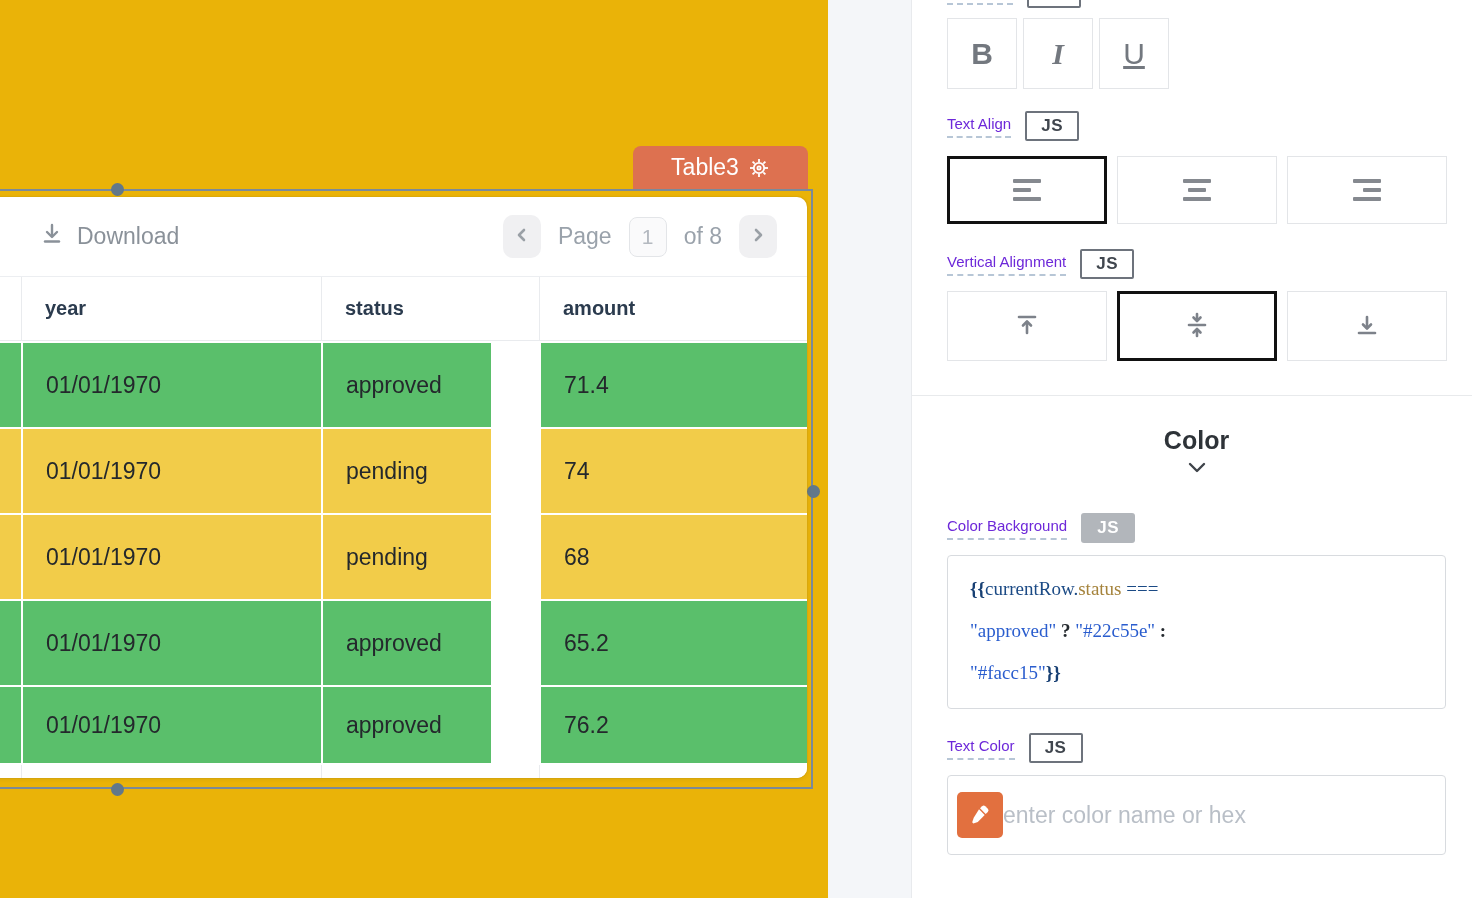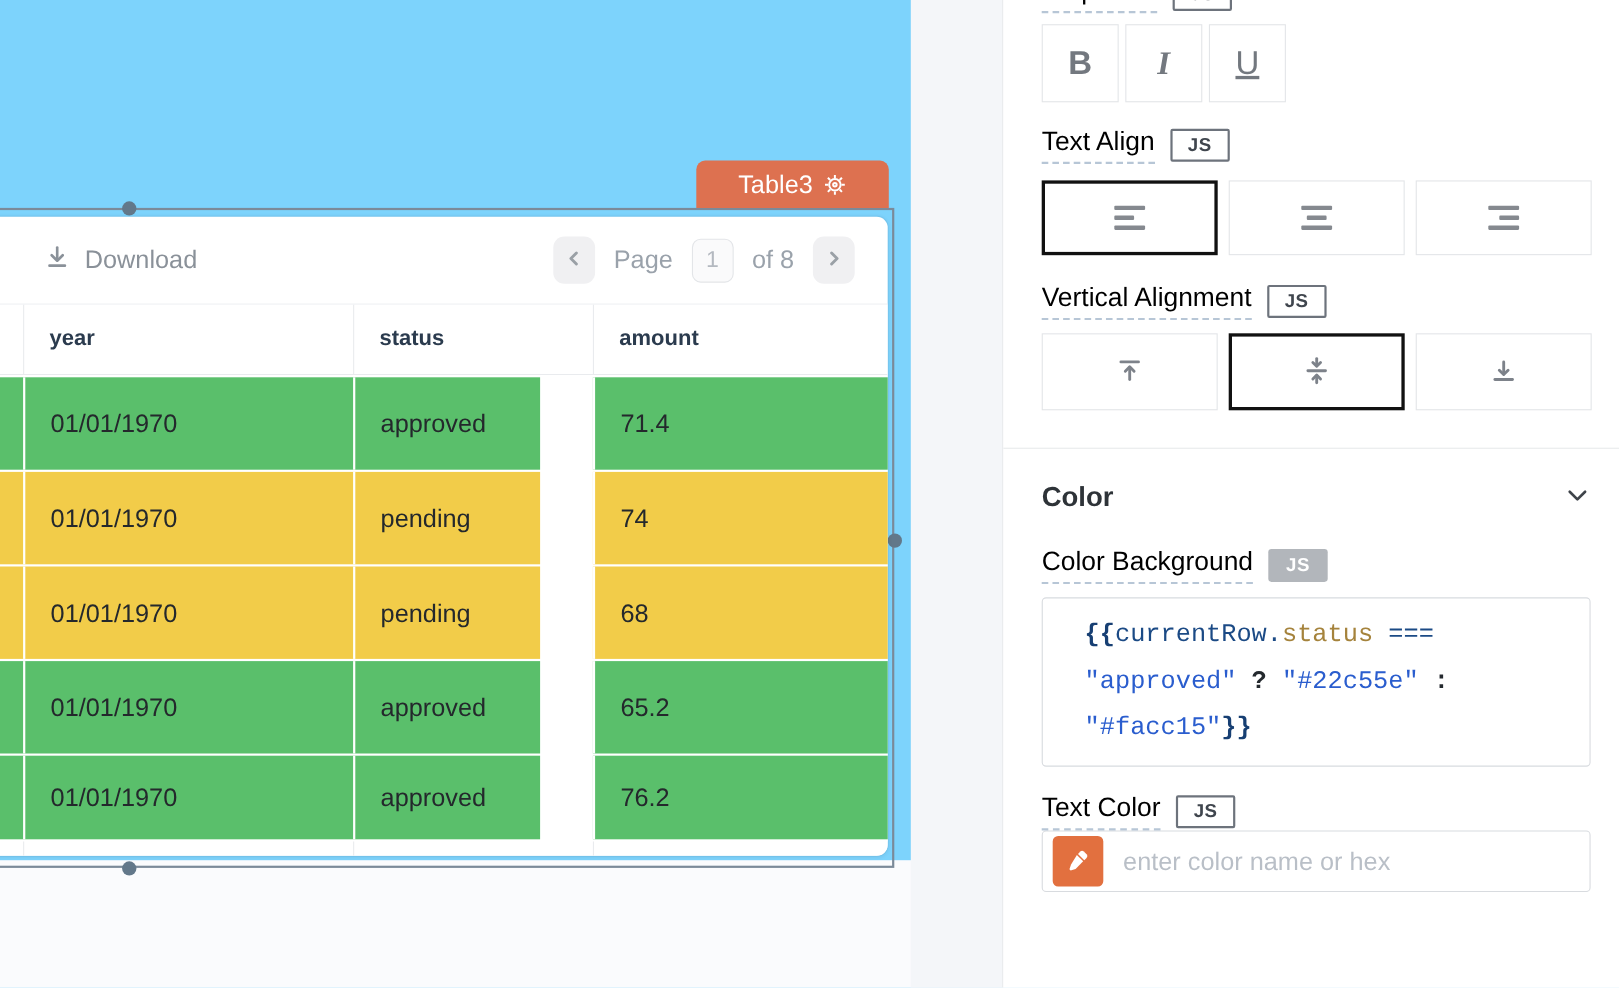--- a/index.html
+++ b/index.html
@@ -6,21 +6,21 @@
   html,body { width:1472px; height:898px; }
   body {
     font-family: "Liberation Sans", sans-serif;
     background: #fafbfd;
     overflow: hidden;
     position: relative;
   }
   .root { position:relative; width:1472px; height:898px; overflow:hidden; }
 
   
-  .canvas { position:absolute; left:0; top:0; width:911px; height:782px; background:#7dd3fc; }
+  .canvas { position:absolute; left:0; top:0; width:911px; height:898px; background:#eab308; }
   .canvas-gutter { position:absolute; left:828px; top:0; width:83px; height:898px; background:#f4f6f9; }
 
   .selection-frame {
     position:absolute; left:-60px; top:189px; width:873px; height:600px;
     border:2px solid #7b8a99; pointer-events:none;
   }
   .handle { position:absolute; width:13px; height:13px; border-radius:50%; background:#62788a; }
   .handle.top    { left:111px; top:183px; }
   .handle.bottom { left:111px; top:783px; }
   .handle.right  { left:807px; top:485px; }
@@ -81,21 +81,21 @@
   
   .panel {
     position:absolute; left:911px; top:0; width:561px; height:898px;
     background:#ffffff; border-left:1px solid #e8eaed;
     padding:0 26px 0 35px; overflow:hidden;
   }
   .panel-inner { margin-top:-22px; }
 
   .field-label-row { display:flex; align-items:center; gap:14px; }
   .field-label {
-    font-size:24px; color:#000000;
+    font-size:15px; color:#6d28d9;
     border-bottom:2px dashed #b7c6d6; padding-bottom:4px;
   }
   .js-badge {
     min-width:54px; height:30px; padding:0 10px;
     display:flex; align-items:center; justify-content:center;
     font-size:17px; font-weight:bold; letter-spacing:0.5px;text-align:right;
   }
   .js-badge.outlined { border:2px solid #6d737c; color:#40464e; background:#fff; border-radius:2px; }
   .js-badge.filled   { background:#b2b6bb; color:#ffffff; border-radius:3px; }
 
@@ -120,43 +120,43 @@
   .align-icon { display:flex; flex-direction:column; gap:5px; }
   .align-icon .bar { height:4px; background:#85898f; border-radius:1px; }
   .align-icon .long { width:28px; }
   .align-icon .short { width:18px; }
   .align-icon.left .short { align-self:flex-start; }
   .align-icon.center .short { align-self:center; }
   .align-icon.right .short { align-self:flex-end; }
 
   .divider { height:1px; background:#e8eaec; margin:34px -26px 0 -35px; }
 
-  .section-header { display:flex; align-items:center; justify-content:space-between; margin-top:30px; }
+  .section-header { display:flex; align-items:center; justify-content:space-between; margin-top:30px;flex-direction:column; }
   .section-title { font-size:25px; font-weight:bold; color:#2e3338; }
 
   .label-mt { margin-top:30px; }
   .label-mt2 { margin-top:24px; }
 
   .code-box {
     margin-top:12px; border:1px solid #d8dbdf; border-radius:4px; background:#fff;
     padding:12px 18px 14px 22px;
   }
   .code-line {
-    font-family:Liberation Mono, monospace; font-size:23px; line-height:42px;
-    white-space:pre; color:#24292e;margin-left:16px;
+    font-family:Liberation Serif, serif; font-size:19px; line-height:42px;
+    white-space:pre; color:#24292e;
   }
   .tok[data-tok="brace"] { color:#173f73; font-weight:bold; }
   .tok[data-tok="navy"]  { color:#1b4a85; }
   .tok[data-tok="tan"]   { color:#a5833c; }
   .tok[data-tok="str"]   { color:#2a5dce; }
   .tok[data-tok="op"]    { color:#24292e; font-weight:bold; }
 
   .color-input {
-    height:56px; border:1px solid #d8dbdf; border-radius:4px; background:#fff;
-    display:flex; align-items:center; padding:0 14px 0 9px; gap:18px;
+    margin-top:12px; height:80px; border:1px solid #d8dbdf; border-radius:4px; background:#fff;
+    display:flex; align-items:center; padding:0 14px 0 9px; 
   }
   .eyedropper-btn {
     width:46px; height:46px; border-radius:5px; background:#e2703f; border:none;
     display:flex; align-items:center; justify-content:center; cursor:pointer; flex:none;
   }
   .color-input input {
     border:none; outline:none; flex:1; font-size:23px; color:#3c434b;
     font-family:"Liberation Sans", sans-serif; background:transparent;
   }
   .color-input input::placeholder { color:#b9bfc7; }

